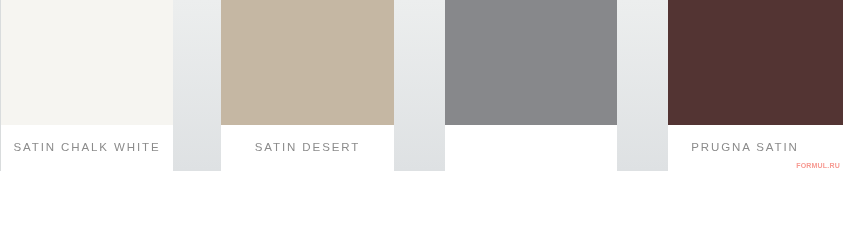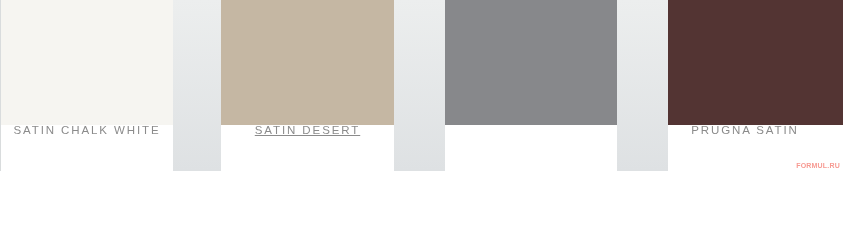--- a/index.html
+++ b/index.html
@@ -67,21 +67,21 @@
     left: 0;
     top: 125px;
     width: 843px;
     height: 46px;
   }
   .caption {
     position: absolute;
     top: 0;
     height: 46px;
     display: flex;
-    align-items: flex-start;
+    align-items: center;
     justify-content: center;
     text-align: center;
   }
   .caption-1 { left: 1px;   width: 172px; }
   .caption-2 { left: 221px; width: 173px; }
   .caption-3 { left: 445px; width: 172px; }
   .caption-4 { left: 668px; width: 154px; }
 
   .caption span {
     font-family: "Liberation Sans", sans-serif;
@@ -126,21 +126,21 @@
     <div class="divider divider-3" style="background: linear-gradient(rgb(236, 238, 238) 0%, rgb(222, 225, 227) 100%);"></div>
 
   </div>
 
   <div class="caption-band">
 
     <div class="caption caption-1">
       <span style="color: rgb(139, 139, 139);">SATIN CHALK WHITE</span>
     </div>
     <div class="caption caption-2">
-      <span style="color: rgb(139, 139, 139); text-decoration: underline;">SATIN DESERT</span>
+      <span style="color: rgb(139, 139, 139);">SATIN DESERT</span>
     </div>
     <div class="caption caption-4">
       <span style="color: rgb(139, 139, 139);">PRUGNA SATIN</span>
     </div>
 
   </div>
 
   <div class="watermark" style="color: rgb(247, 154, 146);">FORMUL.RU</div>
 
 </div>

